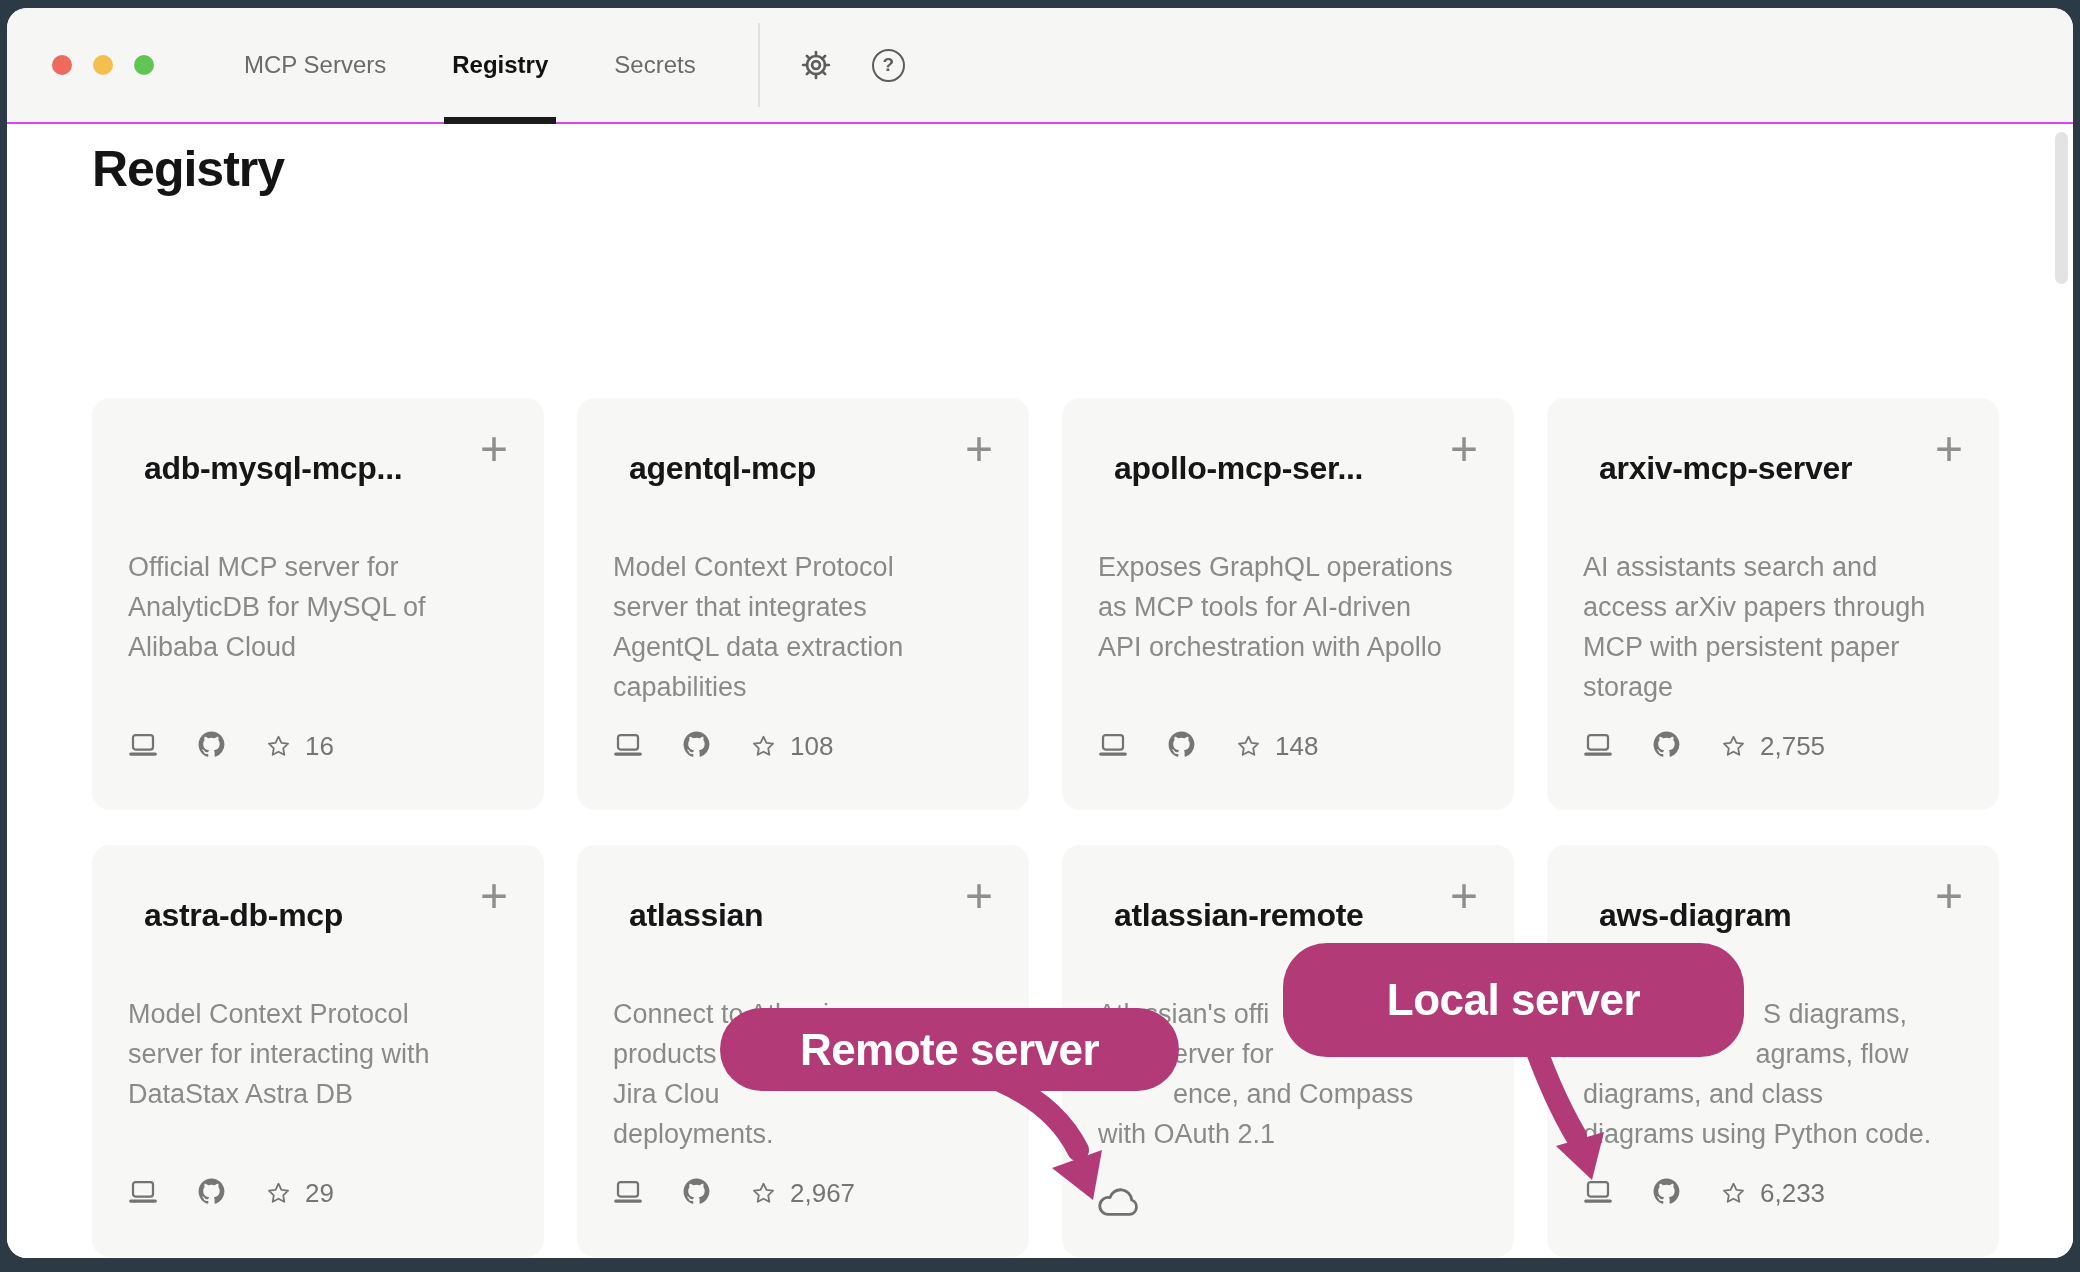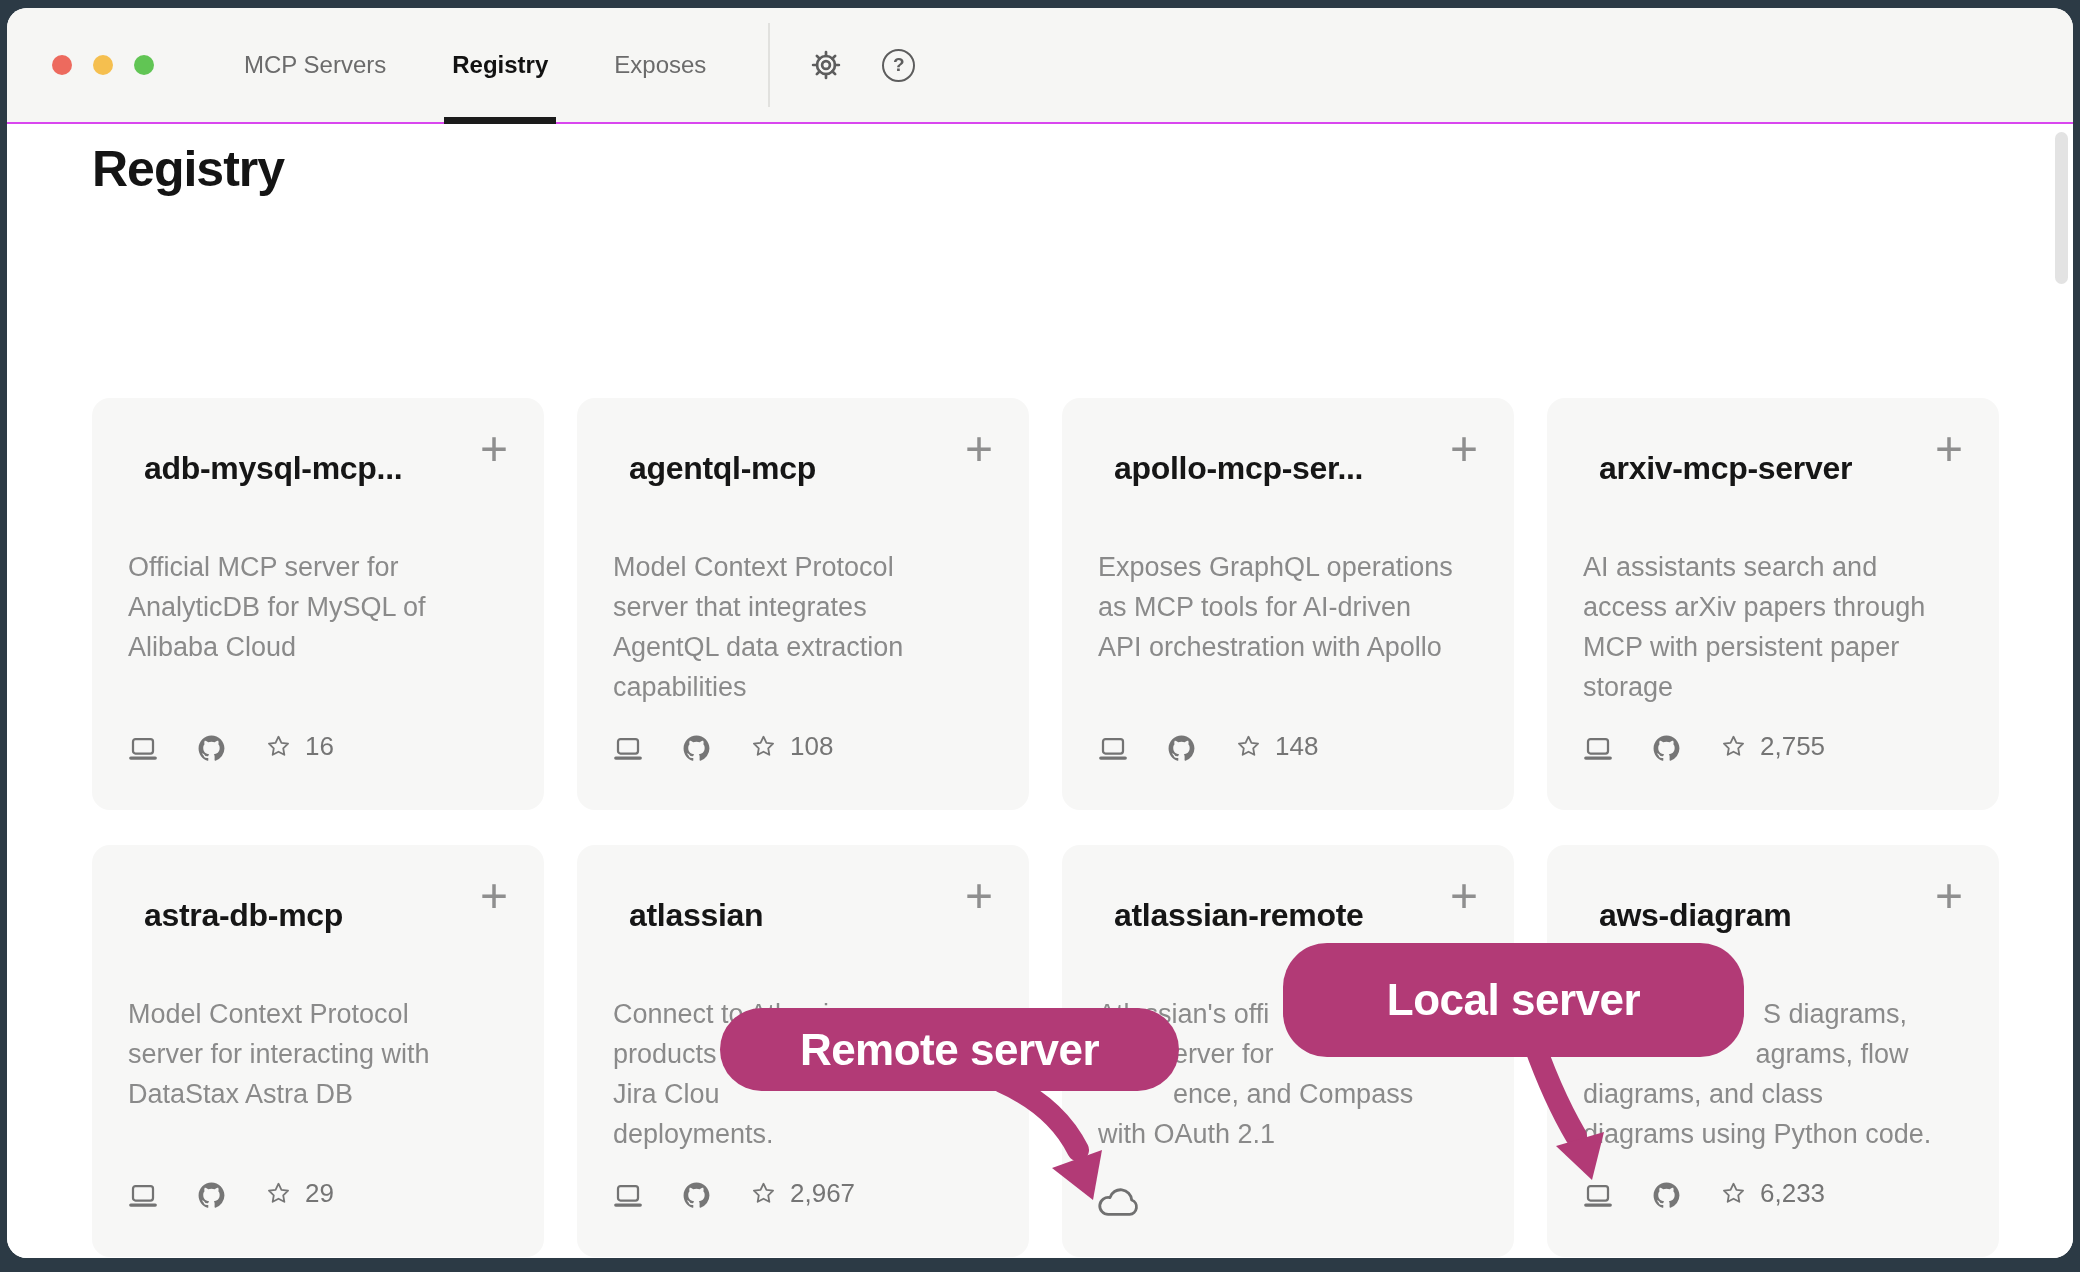--- a/index.html
+++ b/index.html
@@ -32,21 +32,21 @@
   .search input::placeholder{color:#8f8f94;}
   .scroll-thumb{position:absolute;right:5px;top:8px;width:13px;height:152px;border-radius:7px;background:#e3e3e3;}
   
   .grid{position:absolute;left:85px;top:274px;display:grid;grid-template-columns:repeat(4,452px);
         column-gap:33px;row-gap:35px;grid-auto-rows:412px;}
   .card{position:relative;background:#f7f7f6;border-radius:18px;padding:36px;box-sizing:border-box;}
   .card-head{display:flex;justify-content:space-between;align-items:flex-start;}
   .card-title{margin:16px;font-size:32px;font-weight:700;color:#161616;letter-spacing:-0.3px;white-space:nowrap;text-align:center;}
   .plus{font-size:48px;font-weight:300;color:#8f8f8f;line-height:30px;cursor:default;}
   .card-desc{margin:44px 0 0 0;font-size:27px;line-height:40px;color:#8a8a8a;white-space:pre-wrap;}
-  .card-footer{position:absolute;left:36px;bottom:48px;display:flex;align-items:flex-end;gap:40px;}
+  .card-footer{position:absolute;left:36px;bottom:48px;display:flex;align-items:flex-start;gap:40px;}
   .f-ic{display:flex;align-items:center;}
   .stars{display:flex;align-items:center;gap:13px;color:#757575;font-size:26px;}
   .cloud-footer{position:absolute;left:34px;bottom:38px;}
   
   .arrows{position:absolute;left:0;top:0;z-index:4;pointer-events:none;}
   .pill{position:absolute;background:#b23a76;border-radius:44px;color:#ffffff;font-weight:700;font-size:44px;
         display:flex;align-items:center;justify-content:center;z-index:5;letter-spacing:-0.5px;}
   .pill-remote{left:720px;top:1008px;width:459px;height:83px;}
   .pill-local{left:1283px;top:943px;width:461px;height:114px;}
 </style>
@@ -58,21 +58,21 @@
 
     <div class="titlebar">
       <div class="traffic-lights">
         <button class="tl red"></button>
         <button class="tl yellow"></button>
         <button class="tl green"></button>
       </div>
       <nav class="tabs">
         <div class="tab">MCP Servers</div>
         <div class="tab active">Registry</div>
-        <div class="tab">Exposes</div>
+        <div class="tab">Secrets</div>
       </nav>
       <div class="tb-divider"></div>
       <button class="tb-icon">
         <svg width="36" height="36" viewBox="0 0 24 24" fill="none" stroke="#5d5d5d" stroke-width="1.8" stroke-linecap="round">
           <circle cx="12" cy="12" r="6"></circle>
             <circle cx="12" cy="12" r="2.6"></circle>
           <path d="M12 3.4v2.6 M12 18v2.6 M3.4 12h2.6 M18 12h2.6 M5.9 5.9l1.9 1.9 M16.2 16.2l1.9 1.9 M18.1 5.9l-1.9 1.9 M7.8 16.2l-1.9 1.9"></path>
         </svg>
       </button>
       <button class="tb-icon">

